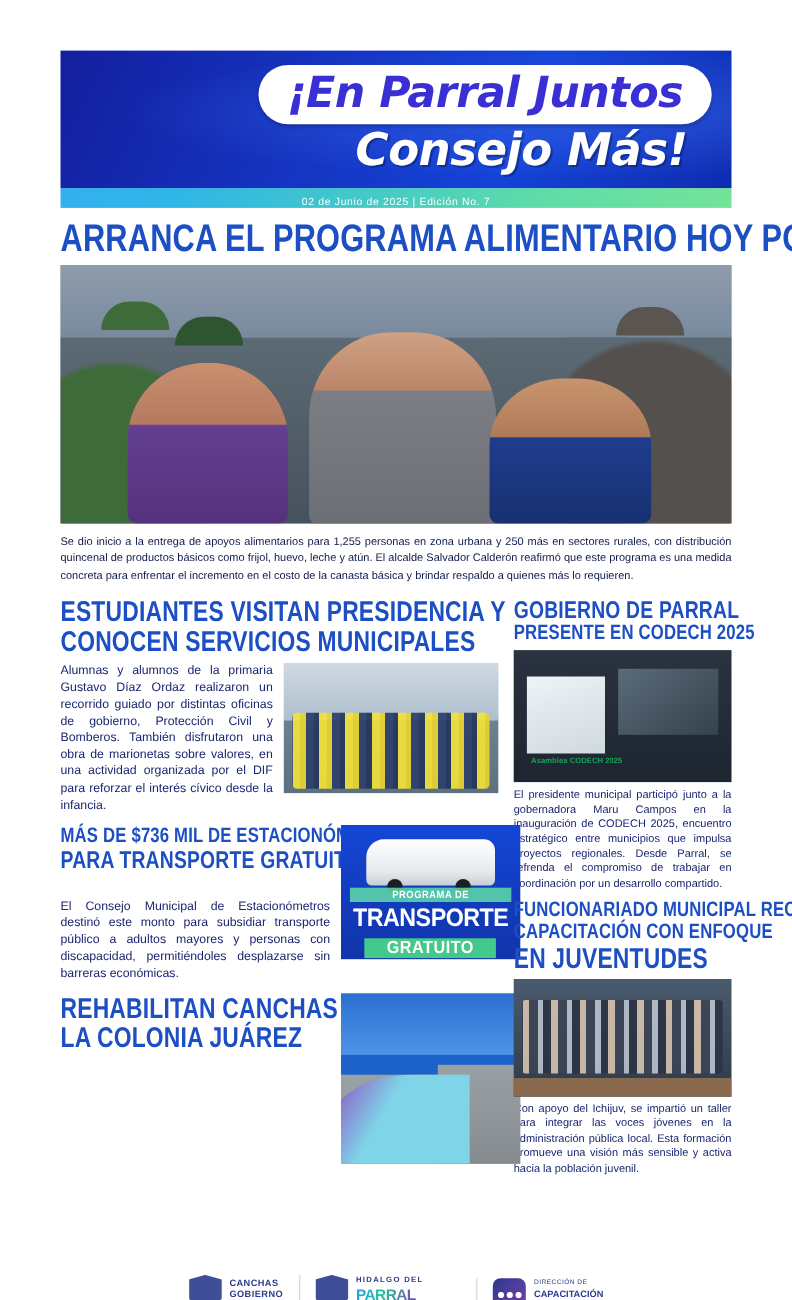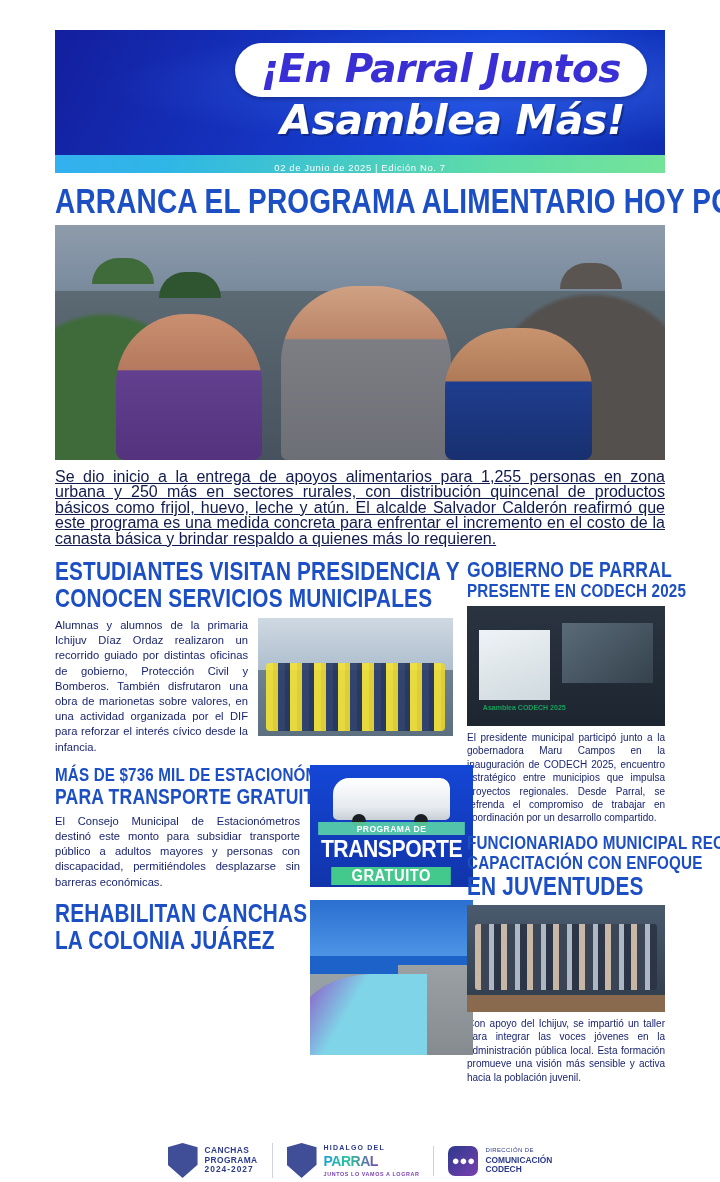--- a/index.html
+++ b/index.html
@@ -12,21 +12,21 @@
   .page{
     position:relative;
     width:720px; height:1182px;
     background:#ffffff;
     padding:0 55px;
   }
 
   
   .masthead{
     position:relative;
-    margin-top:30px;
+    margin-top:46px;
     height:125px;
     background:linear-gradient(115deg,#131f9e 0%,#1536c4 42%,#1443d8 68%,#0f2cb0 100%);
     overflow:hidden;
   }
   .masthead .sheen{
     position:absolute; inset:0;
     background:radial-gradient(ellipse at 75% 45%, rgba(60,110,240,.55) 0%, rgba(20,40,170,0) 62%);
     pointer-events:none;
   }
   .title-pill{
@@ -127,25 +127,24 @@
     background:linear-gradient(180deg,#c8946f 0%,#b07a58 40%,#1f3d8f 41%,#18306f 100%);
     border-radius:46% 46% 6% 6%;
   }
   .main-photo .umb{
     position:absolute; width:62px; height:26px; border-radius:32px 32px 0 0;
   }
 
   
   .lead{
     margin-top:9px;
-    font-size:16px;
+    font-size:10px;
     line-height:15.4px;
     color:#111a4d;
     text-align:justify;
-    text-decoration:underline;
   }
   .col-text{
     font-size:11.2px;
     line-height:15.2px;
     color:#1a2570;
     text-align:justify;
   }
   .col-text-sm{
     font-size:10px;
     line-height:13.4px;
@@ -318,21 +317,21 @@
 </head>
 <body>
 
 <div class="page">
 
   <div class="masthead">
     <div class="sheen"></div>
     <div class="title-pill">
       <span>¡En Parral Juntos</span>
     </div>
-    <div class="title-line2">Asamblea Más!</div>
+    <div class="title-line2">Consejo Más!</div>
   </div>
 
   <div class="date-bar">
     <span>02 de Junio de 2025 | Edición No. 7</span>
   </div>
 
   <div class="hl hl-main">
     <span class="inner">ARRANCA EL PROGRAMA ALIMENTARIO HOY POR TI</span>
   </div>
 
@@ -350,34 +349,34 @@
   <p class="lead">Se dio inicio a la entrega de apoyos alimentarios para 1,255 personas en zona urbana y 250 más en sectores rurales, con distribución quincenal de productos básicos como frijol, huevo, leche y atún. El alcalde Salvador Calderón reafirmó que este programa es una medida concreta para enfrentar el incremento en el costo de la canasta básica y brindar respaldo a quienes más lo requieren.</p>
 
   <div class="cols">
 
     <div class="col-left">
 
       <div>
         <div class="hl hl-sec">ESTUDIANTES VISITAN PRESIDENCIA Y</div>
         <div class="hl hl-sec">CONOCEN SERVICIOS MUNICIPALES</div>
         <div class="row" style="margin-top:6px;">
-          <p class="col-text" style="width:193px;">Alumnas y alumnos de la primaria Ichijuv Díaz Ordaz realizaron un recorrido guiado por distintas oficinas de gobierno, Protección Civil y Bomberos. También disfrutaron una obra de marionetas sobre valores, en una actividad organizada por el DIF para reforzar el interés cívico desde la infancia.</p>
+          <p class="col-text" style="width:193px;">Alumnas y alumnos de la primaria Gustavo Díaz Ordaz realizaron un recorrido guiado por distintas oficinas de gobierno, Protección Civil y Bomberos. También disfrutaron una obra de marionetas sobre valores, en una actividad organizada por el DIF para reforzar el interés cívico desde la infancia.</p>
           <div class="ph ph-students">
             <div class="wall"></div>
             <div class="grp"></div>
           </div>
         </div>
       </div>
 
       <div class="sec">
         <div class="row">
           <div style="width:245px;">
             <div class="hl hl-sec-sm">MÁS DE $736 MIL DE ESTACIONÓMETROS</div>
             <div class="hl hl-sec-md">PARA TRANSPORTE GRATUITO</div>
-            <p class="col-text" style="margin-top:6px;">El Consejo Municipal de Estacionómetros destinó este monto para subsidiar transporte público a adultos mayores y personas con discapacidad, permitiéndoles desplazarse sin barreras económicas.</p>
+            <p class="col-text" style="margin-top:24px;">El Consejo Municipal de Estacionómetros destinó este monto para subsidiar transporte público a adultos mayores y personas con discapacidad, permitiéndoles desplazarse sin barreras económicas.</p>
           </div>
           <div class="ph ph-bus">
             <div class="bus"></div>
             <div class="wheel" style="left:26%;"></div>
             <div class="wheel" style="left:64%;"></div>
             <div class="t1">PROGRAMA DE</div>
             <div class="t2">TRANSPORTE</div>
             <div class="t3">GRATUITO</div>
           </div>
         </div>
@@ -425,38 +424,38 @@
 
     </div>
   </div>
 
   <div class="footer">
 
     <div class="flogo">
       <div class="shield"></div>
       <div class="fl-txt">
         <div>CANCHAS</div>
-        <div>PROGRAMA</div>
+        <div>GOBIERNO</div>
         <div class="yr">2024-2027</div>
       </div>
     </div>
 
     <div class="flogo">
       <div class="shield"></div>
       <div>
         <div class="parral-top">HIDALGO DEL</div>
         <div class="parral-main">PARRAL</div>
         <div class="parral-sub">JUNTOS LO VAMOS A LOGRAR</div>
       </div>
     </div>
 
     <div class="flogo">
       <div class="chat">●●●</div>
       <div class="dc-txt">
         <div class="t1">DIRECCIÓN DE</div>
-        <div class="t2">COMUNICACIÓN</div>
+        <div class="t2">CAPACITACIÓN</div>
         <div class="t2">CODECH</div>
       </div>
     </div>
 
   </div>
 
 </div>
 
 </body></html>

